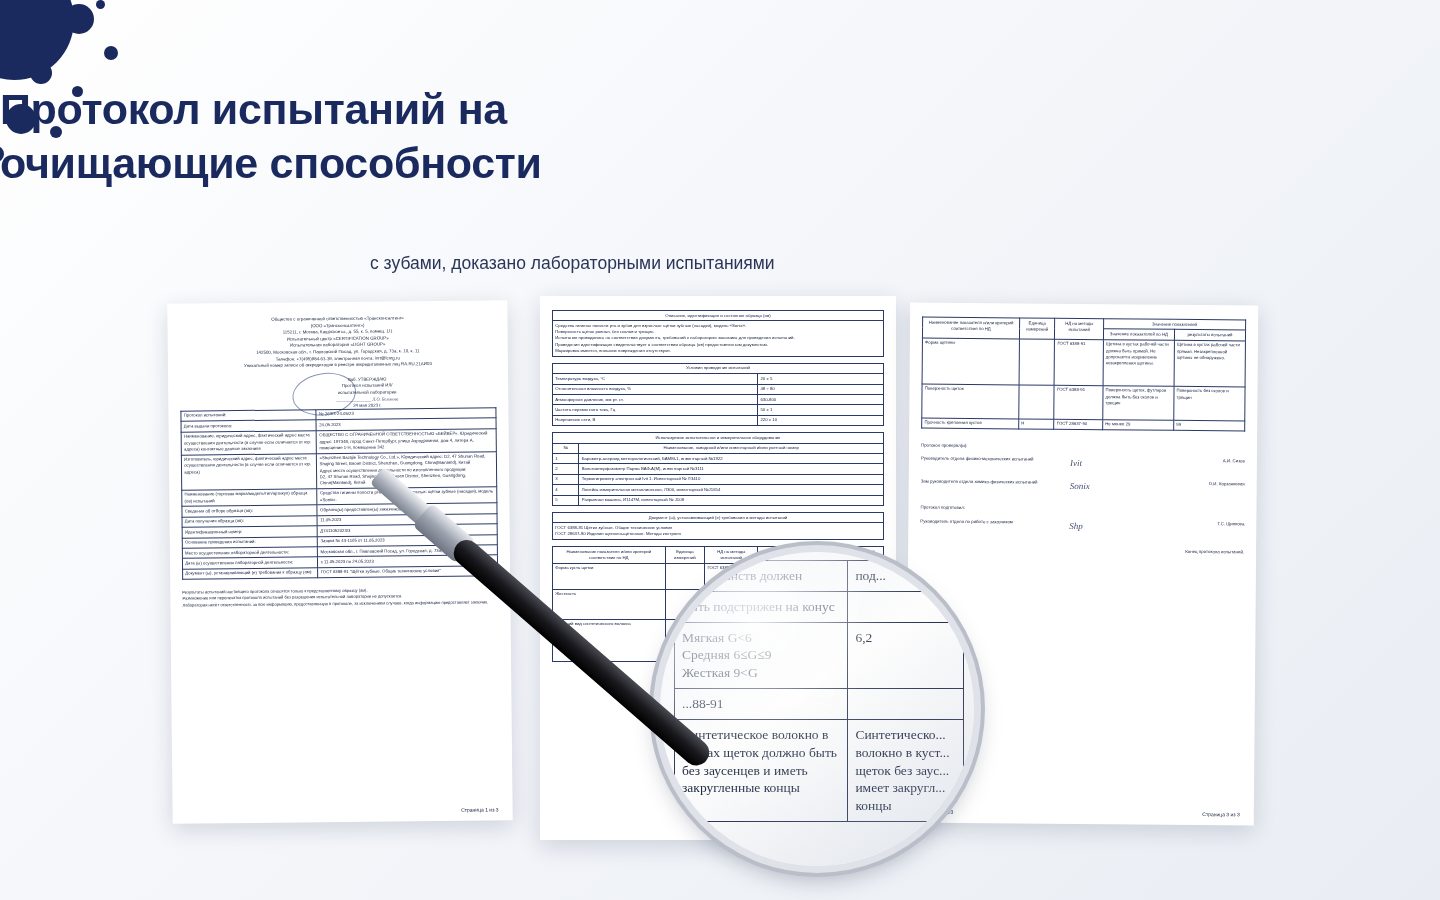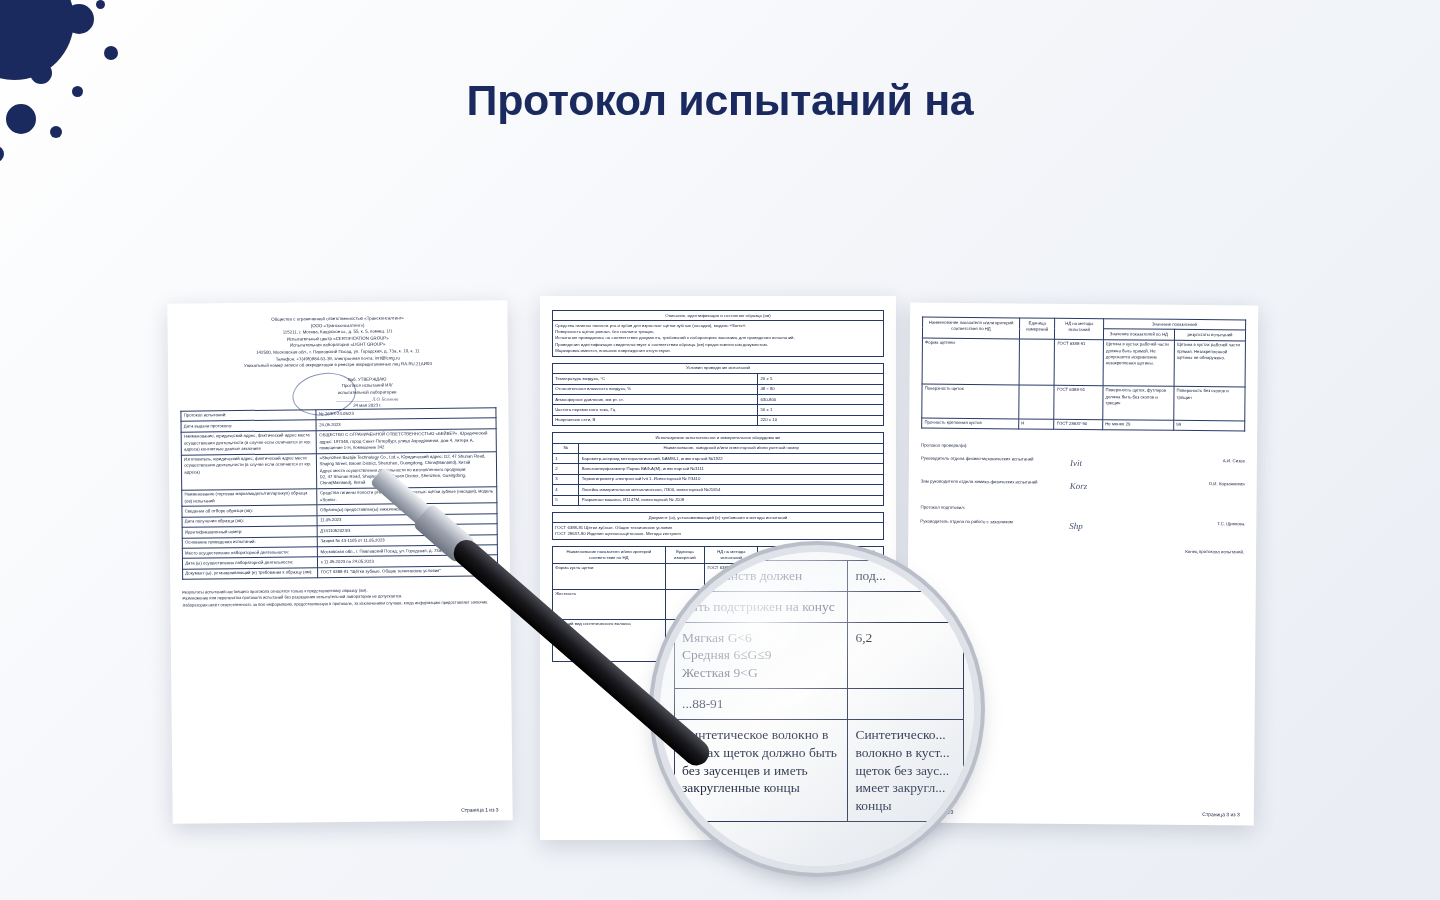--- a/index.html
+++ b/index.html
@@ -33,24 +33,23 @@
   }
   .dot {
     position: absolute;
     background: #1b2a5e;
     border-radius: 50%;
   }
 
   
   .header {
     position: absolute;
-    top: 74px;
+    top: 83px;
     left: 0;
     width: 1440px;
-    text-align: center;
   }
   .title {
     font-size: 43px;
     line-height: 1.25;
     font-weight: bold;
     color: #1b2a5e;
     letter-spacing: -0.3px;
     margin: 0;
   }
   .subtitle {
@@ -242,23 +241,25 @@
   <div class="dot" style="left:6px;top:104px;width:30px;height:30px;"></div>
   <div class="dot" style="left:50px;top:126px;width:12px;height:12px;"></div>
   <div class="dot" style="left:-12px;top:146px;width:16px;height:16px;"></div>
   <div class="dot" style="left:96px;top:0px;width:9px;height:9px;"></div>
   <div class="dot" style="left:14px;top:-4px;width:18px;height:18px;"></div>
 </div>
 
 <div class="header">
   <h1 class="title">
     <span>Протокол испытаний на</span><br>
+    <span>очищающие способности</span>
   </h1>
   <div class="subtitle">
     <br>
+    <span>с зубами, доказано лабораторными испытаниями</span>
   </div>
 </div>
 
 <div class="docs">
 
   <div class="page p1">
     <div class="pinner">
       <div class="center">
         <div>Общество с ограниченной ответственностью «Трансконсалтинг»</div>
         <div>(ООО «Трансконсалтинг»)</div>
@@ -553,21 +554,21 @@
       <div class="spacer6"></div>
 
       <div style="position:relative">
         <div style="display:flex;justify-content:space-between;align-items:flex-start;margin-bottom:10px;">
           <div style="width:44%">Руководитель отдела физико-механических испытаний</div>
           <div class="sig" style="width:26%;font-size:9px;">Ivit</div>
           <div style="width:26%;text-align:right">А.И. Сизов</div>
         </div>
         <div style="display:flex;justify-content:space-between;align-items:flex-start;margin-bottom:12px;">
           <div style="width:44%">Зам руководителя отдела химико-физических испытаний</div>
-          <div class="sig" style="width:26%;font-size:9px;">Korz</div>
+          <div class="sig" style="width:26%;font-size:9px;">Sonix</div>
           <div style="width:26%;text-align:right">О.И. Корзанковая</div>
         </div>
         <div style="margin-bottom:8px;">Протокол подготовил:</div>
         <div style="display:flex;justify-content:space-between;align-items:flex-start;">
           <div style="width:44%">Руководитель отдела по работе с заказчиком</div>
           <div class="sig" style="width:26%;font-size:9px;">Shp</div>
           <div style="width:26%;text-align:right">Т.С. Щипкова</div>
         </div>
       </div>
 

